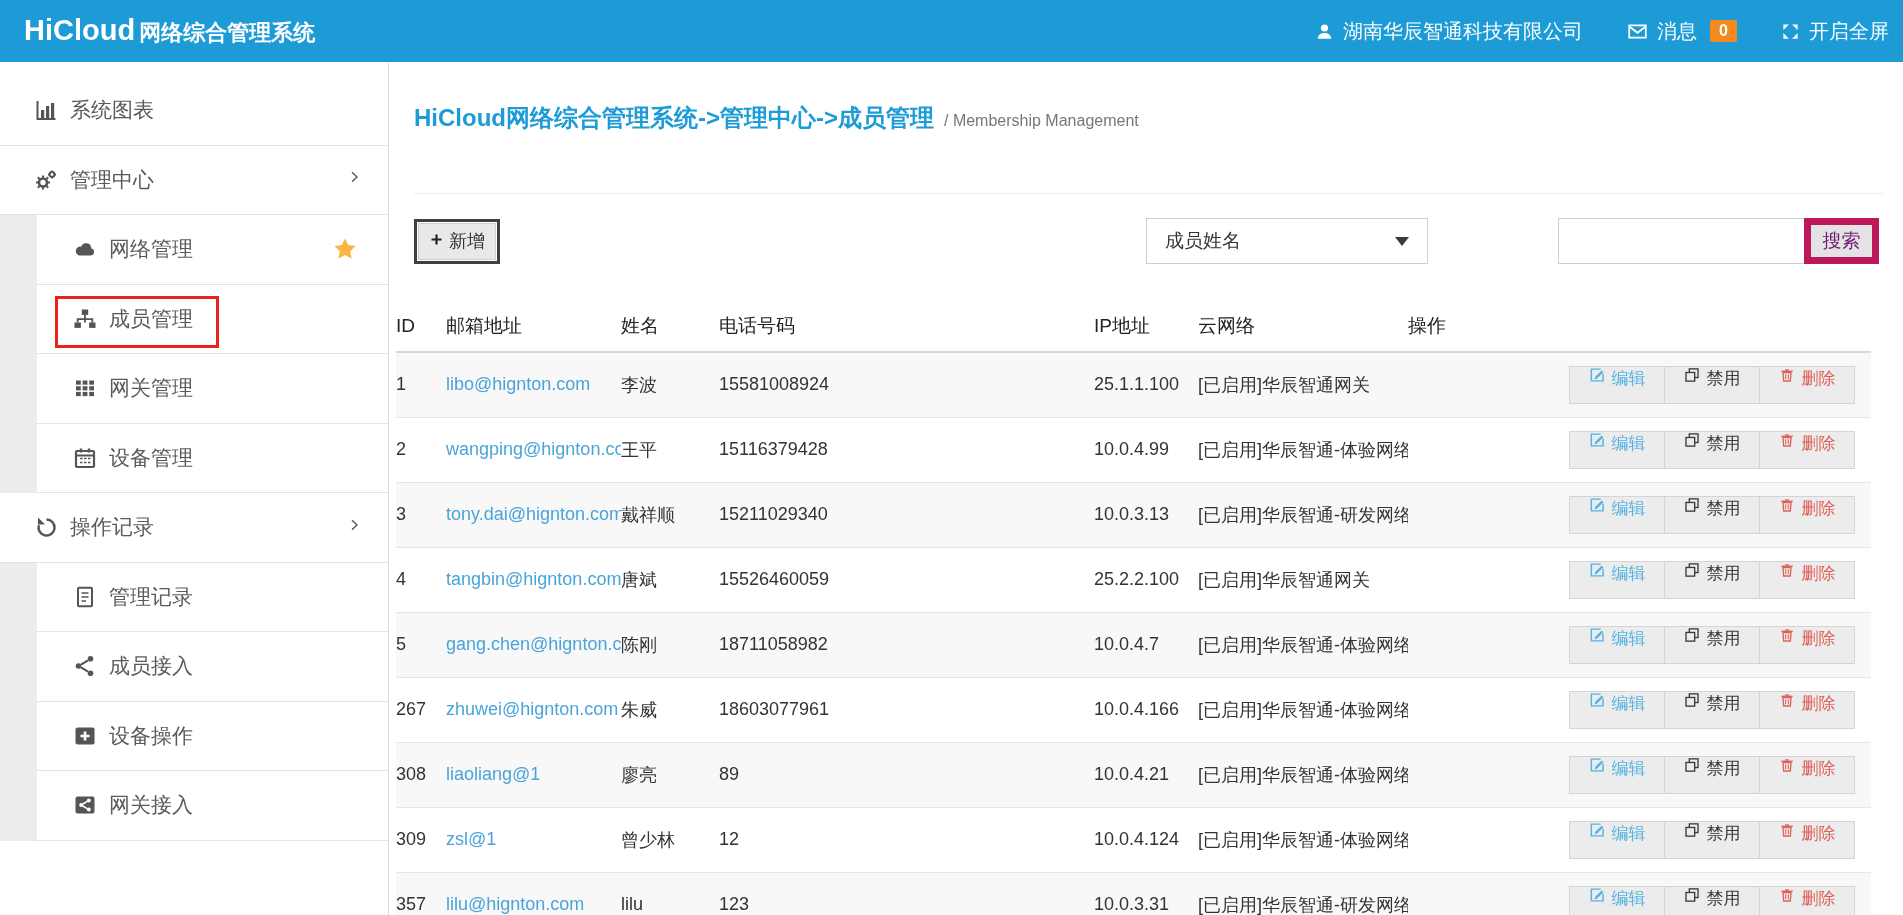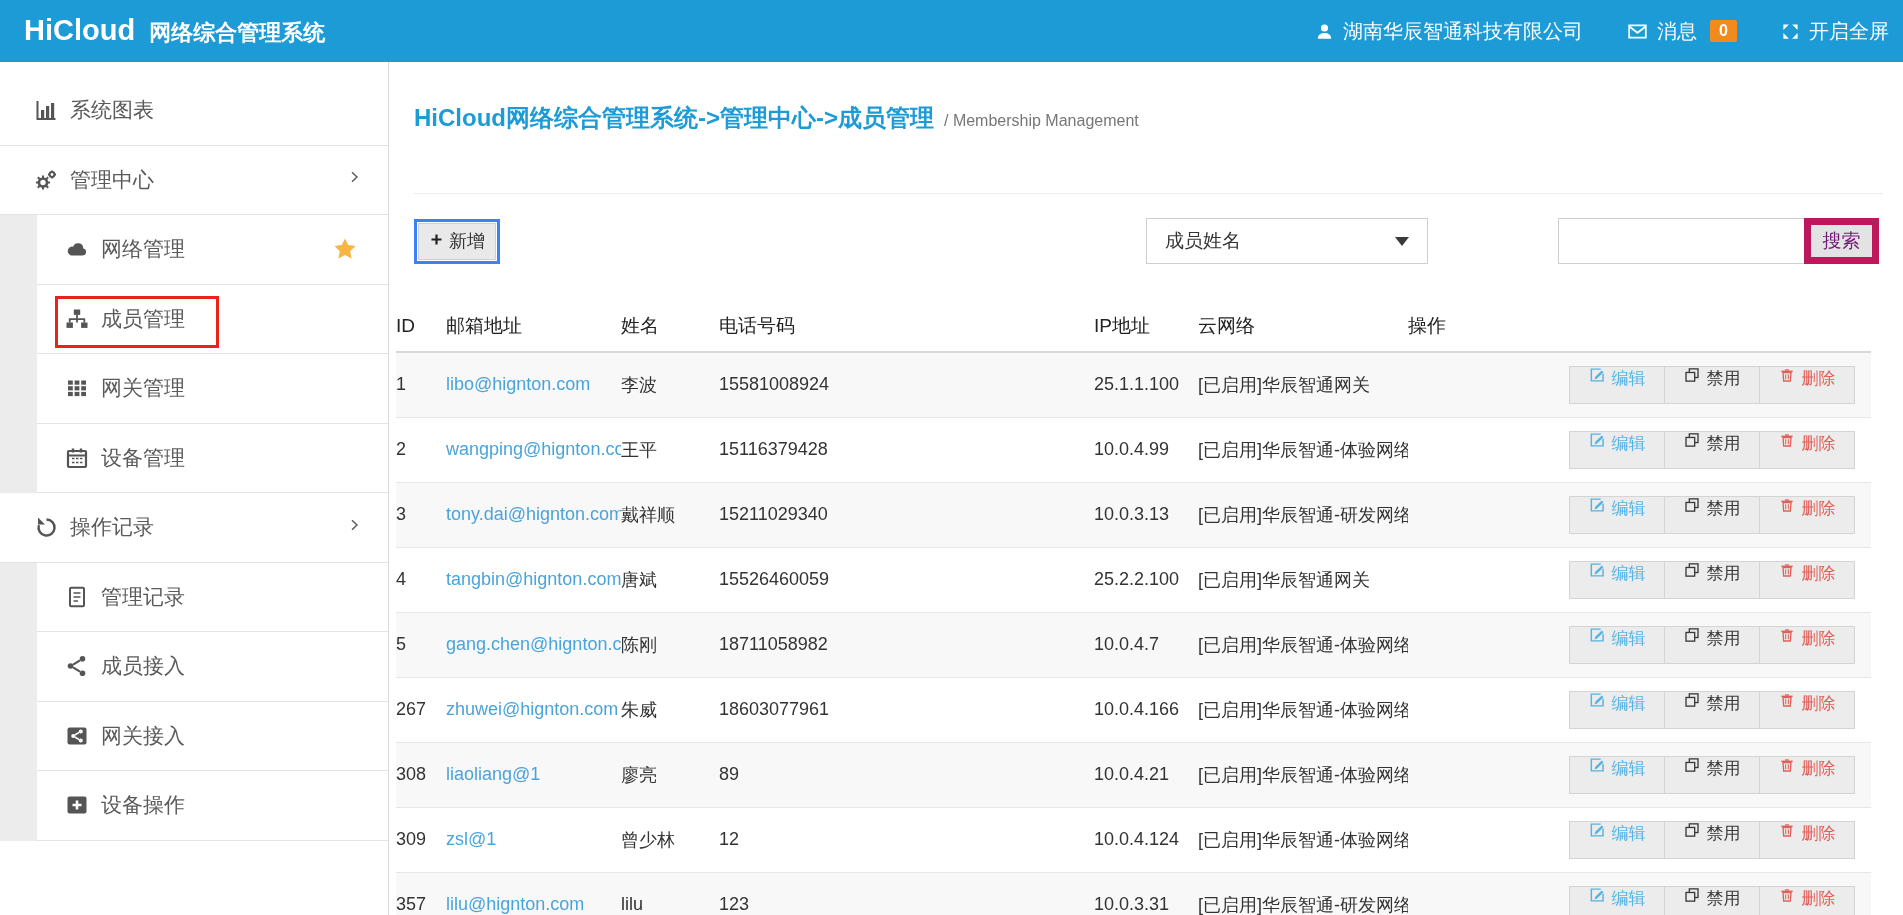--- a/index.html
+++ b/index.html
@@ -2,54 +2,54 @@
 <html><head>
 <meta charset="utf-8">
 <style>
   * { margin:0; padding:0; box-sizing:border-box; }
   html,body { width:1903px; height:915px; overflow:hidden; background:#fff;
               font-family:"Liberation Sans","DejaVu Sans",sans-serif; color:#333; }
 
   
   .topbar { position:absolute; left:0; top:0; width:1903px; height:62px;
             background:#1c9bd7; display:flex; align-items:center; padding:0 14px 0 24px; }
-  .brand { display:flex; align-items:baseline; gap:14px; color:#fff; }
+  .brand { display:flex; align-items:baseline; gap:4px; color:#fff; }
   .brand-main { font-size:29px; font-weight:bold; }
   .brand-sub  { font-size:22px; font-weight:bold; }
   .topbar-right { margin-left:auto; display:flex; align-items:center; gap:44px; color:#fff; }
   .tb-item { display:flex; align-items:center; gap:9px; font-size:20px; cursor:default; }
   .tb-item svg { display:block; }
   .badge { background:#f28a1d; color:#fff; font-size:16px; font-weight:bold;
            padding:2px 9px; margin-left:4px; border-radius:2px; }
 
   
   .sidebar { position:absolute; left:0; top:62px; width:389px; height:853px;
              background:#fff; border-right:1px solid #d9d9d9; padding-top:14px; }
   .side-item { position:relative; height:69.5px; display:flex; align-items:center;
                gap:12px; padding-left:34px; border-bottom:1px solid #e3e3e3;
                font-size:21px; color:#5a5a5a; background:#fff; cursor:pointer; }
   .side-item .ic { width:24px; height:24px; color:#555; flex:0 0 24px; }
   .side-item .ic svg { width:24px; height:24px; display:block; }
   .sub-group { background:#ececec; }
-  .sub-group .side-item { margin-left:37px; padding-left:28px; }
+  .sub-group .side-item { margin-left:37px; padding-left:36px; }
   .side-caret { position:absolute; right:26px; color:#555; }
   .side-star  { position:absolute; right:30px; width:26px; height:26px; }
   .red-box-menu { position:absolute; left:18px; top:11px; width:164px; height:52px;
                   border:3px solid #e8231a; pointer-events:none; }
 
   
   .main { position:absolute; left:390px; top:62px; width:1513px; height:853px; background:#fff; }
   .page-header { position:absolute; left:24px; top:40px; display:flex; align-items:baseline; gap:10px; }
   .page-title { color:#1c9bd7; font-size:24px; font-weight:bold; }
   .page-subtitle { color:#777; font-size:16px; }
   .header-divider { position:absolute; left:24px; right:20px; top:131px; border-top:1px solid #ededed; }
 
   .toolbar { position:absolute; left:24px; right:24px; top:155px; height:48px;
              display:flex; align-items:center; }
-  .red-box-btn { border:3px solid #3b82f6; padding:1px; display:inline-block; }
+  .red-box-btn { border:3px solid #404040; padding:1px; display:inline-block; }
   .btn-add { width:78px; height:37px; background:#e9e9e9; border:1px solid #cfcfcf;
              font-size:18px; color:#333; display:flex; align-items:center; justify-content:center;
              gap:5px; cursor:pointer; }
   .btn-add svg { width:15px; height:15px; }
   .filter-select { margin-left:auto; width:282px; height:46px; border:1px solid #cfcfcf;
                    background:#fff; display:flex; align-items:center; padding:0 18px;
                    font-size:19px; color:#333; cursor:pointer; position:relative; }
   .caret-down { position:absolute; right:18px; width:0; height:0;
                 border-left:7px solid transparent; border-right:7px solid transparent;
                 border-top:9px solid #3a3a3a; }
@@ -228,36 +228,36 @@
             <circle cx="17.5" cy="19.2" r="2.8"></circle>
             <path d="M8 10.6l7-4.2M8 13.4l7 4.2" stroke="currentColor" stroke-width="2.2"></path>
           </svg>
         </span>
         <span>成员接入</span>
       </div>
       <div class="side-item">
         <span class="ic">
           <svg viewBox="0 0 24 24" fill="currentColor">
             <rect x="2.5" y="3.5" width="19" height="17" rx="2"></rect>
+            <path d="M12 7.5v9M7.5 12h9" stroke="#fff" stroke-width="2.6"></path>
+          </svg>
+        </span>
+        <span>设备操作</span>
+      </div>
+      <div class="side-item">
+        <span class="ic">
+          <svg viewBox="0 0 24 24" fill="currentColor">
+            <rect x="2.5" y="3.5" width="19" height="17" rx="2"></rect>
             <circle cx="8.2" cy="12" r="2" fill="#fff"></circle>
             <circle cx="15.8" cy="7.5" r="2" fill="#fff"></circle>
             <circle cx="15.8" cy="16.5" r="2" fill="#fff"></circle>
             <path d="M9.8 11l4.4-2.6M9.8 13l4.4 2.6" stroke="#fff" stroke-width="1.6"></path>
           </svg>
         </span>
         <span>网关接入</span>
-      </div>
-      <div class="side-item">
-        <span class="ic">
-          <svg viewBox="0 0 24 24" fill="currentColor">
-            <rect x="2.5" y="3.5" width="19" height="17" rx="2"></rect>
-            <path d="M12 7.5v9M7.5 12h9" stroke="#fff" stroke-width="2.6"></path>
-          </svg>
-        </span>
-        <span>设备操作</span>
       </div>
     </div>
   </nav>
 
 <main class="main">
   <div class="page-header">
     <span class="page-title">HiCloud网络综合管理系统-&gt;管理中心-&gt;成员管理</span>
     <span class="page-subtitle">/ Membership Management</span>
   </div>
   <div class="header-divider"></div>

